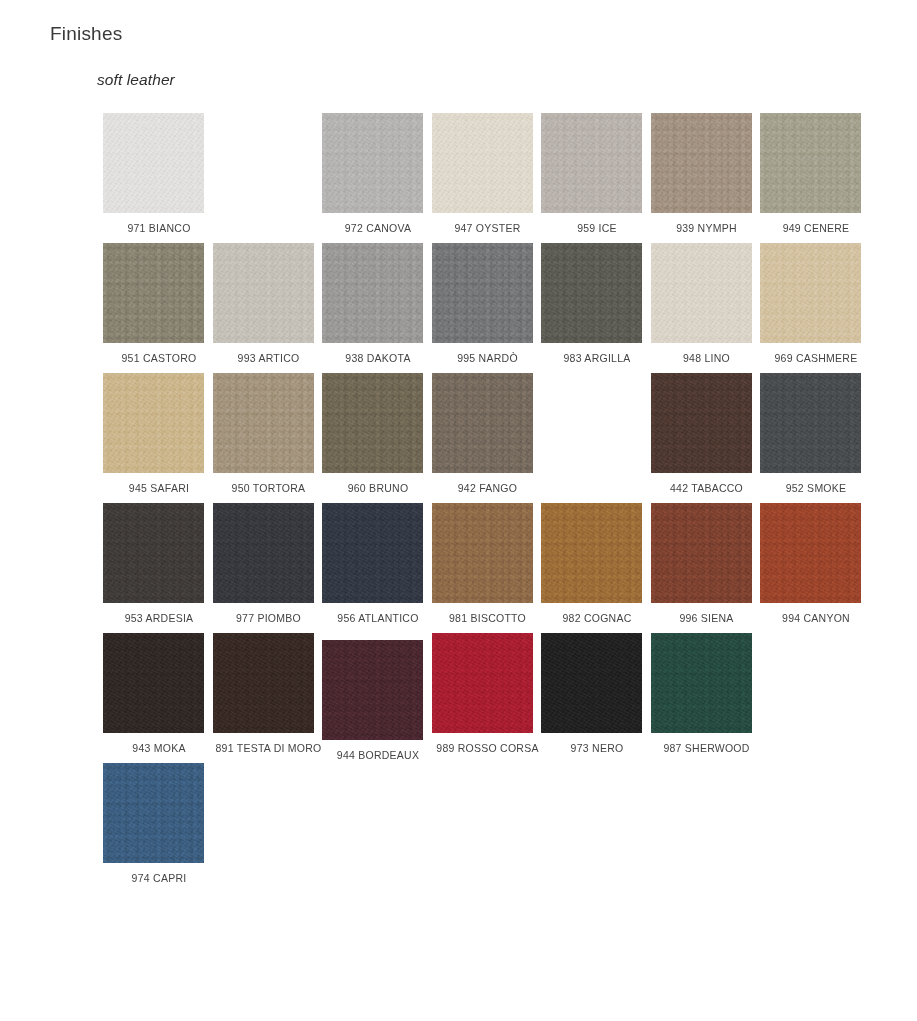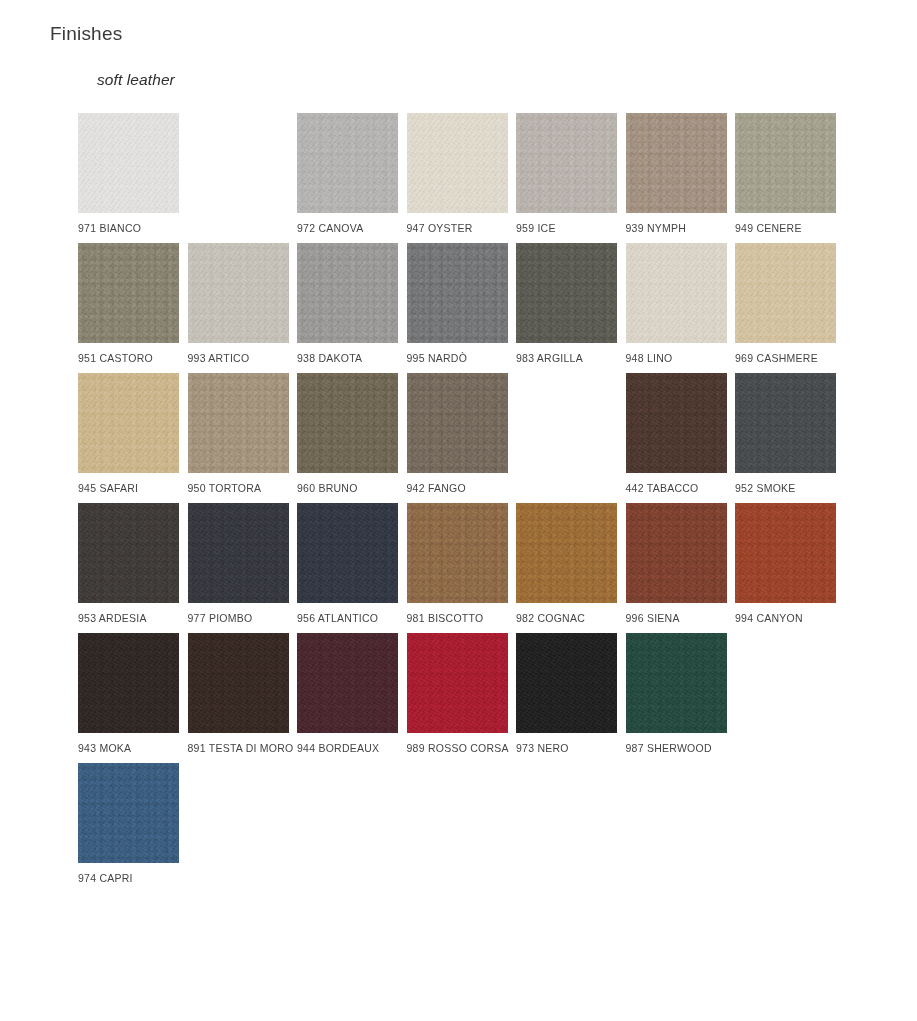--- a/index.html
+++ b/index.html
@@ -44,23 +44,24 @@
     font-style: italic;
     font-weight: 400;
     color: #2f2f2f;
     letter-spacing: 0.1px;
     line-height: 22px;
     margin: 0;
   }
 
   .grid {
     position: absolute;
-    left: 78px;
+    left: 103px;
     top: 113px;
     width: 800px;
+    text-align: center;
   }
 
   .row {
     display: block;
     position: relative;
     height: 130px;
   }
   .row:last-child { height: 140px; }
 
   .cell {
@@ -237,21 +238,21 @@
       </div>
       <div class="row">
         <div class="cell" style="left: 0px;">
           <div class="swatch" style="background-color: rgb(43, 35, 32);"></div>
           <span class="label">943 MOKA</span>
         </div>
         <div class="cell" style="left: 109.5px;">
           <div class="swatch" style="background-color: rgb(51, 36, 31);"></div>
           <span class="label">891 TESTA DI MORO</span>
         </div>
-        <div class="cell" style="left: 219px;">
+        <div class="cell" style="left: 219px; margin-top: 7px;">
           <div class="swatch" style="background-color: rgb(70, 34, 43);"></div>
           <span class="label">944 BORDEAUX</span>
         </div>
         <div class="cell" style="left: 328.5px;">
           <div class="swatch" style="background-color: rgb(168, 24, 44);"></div>
           <span class="label">989 ROSSO CORSA</span>
         </div>
         <div class="cell" style="left: 438px;">
           <div class="swatch" style="background-color: rgb(28, 28, 28);"></div>
           <span class="label">973 NERO</span>

